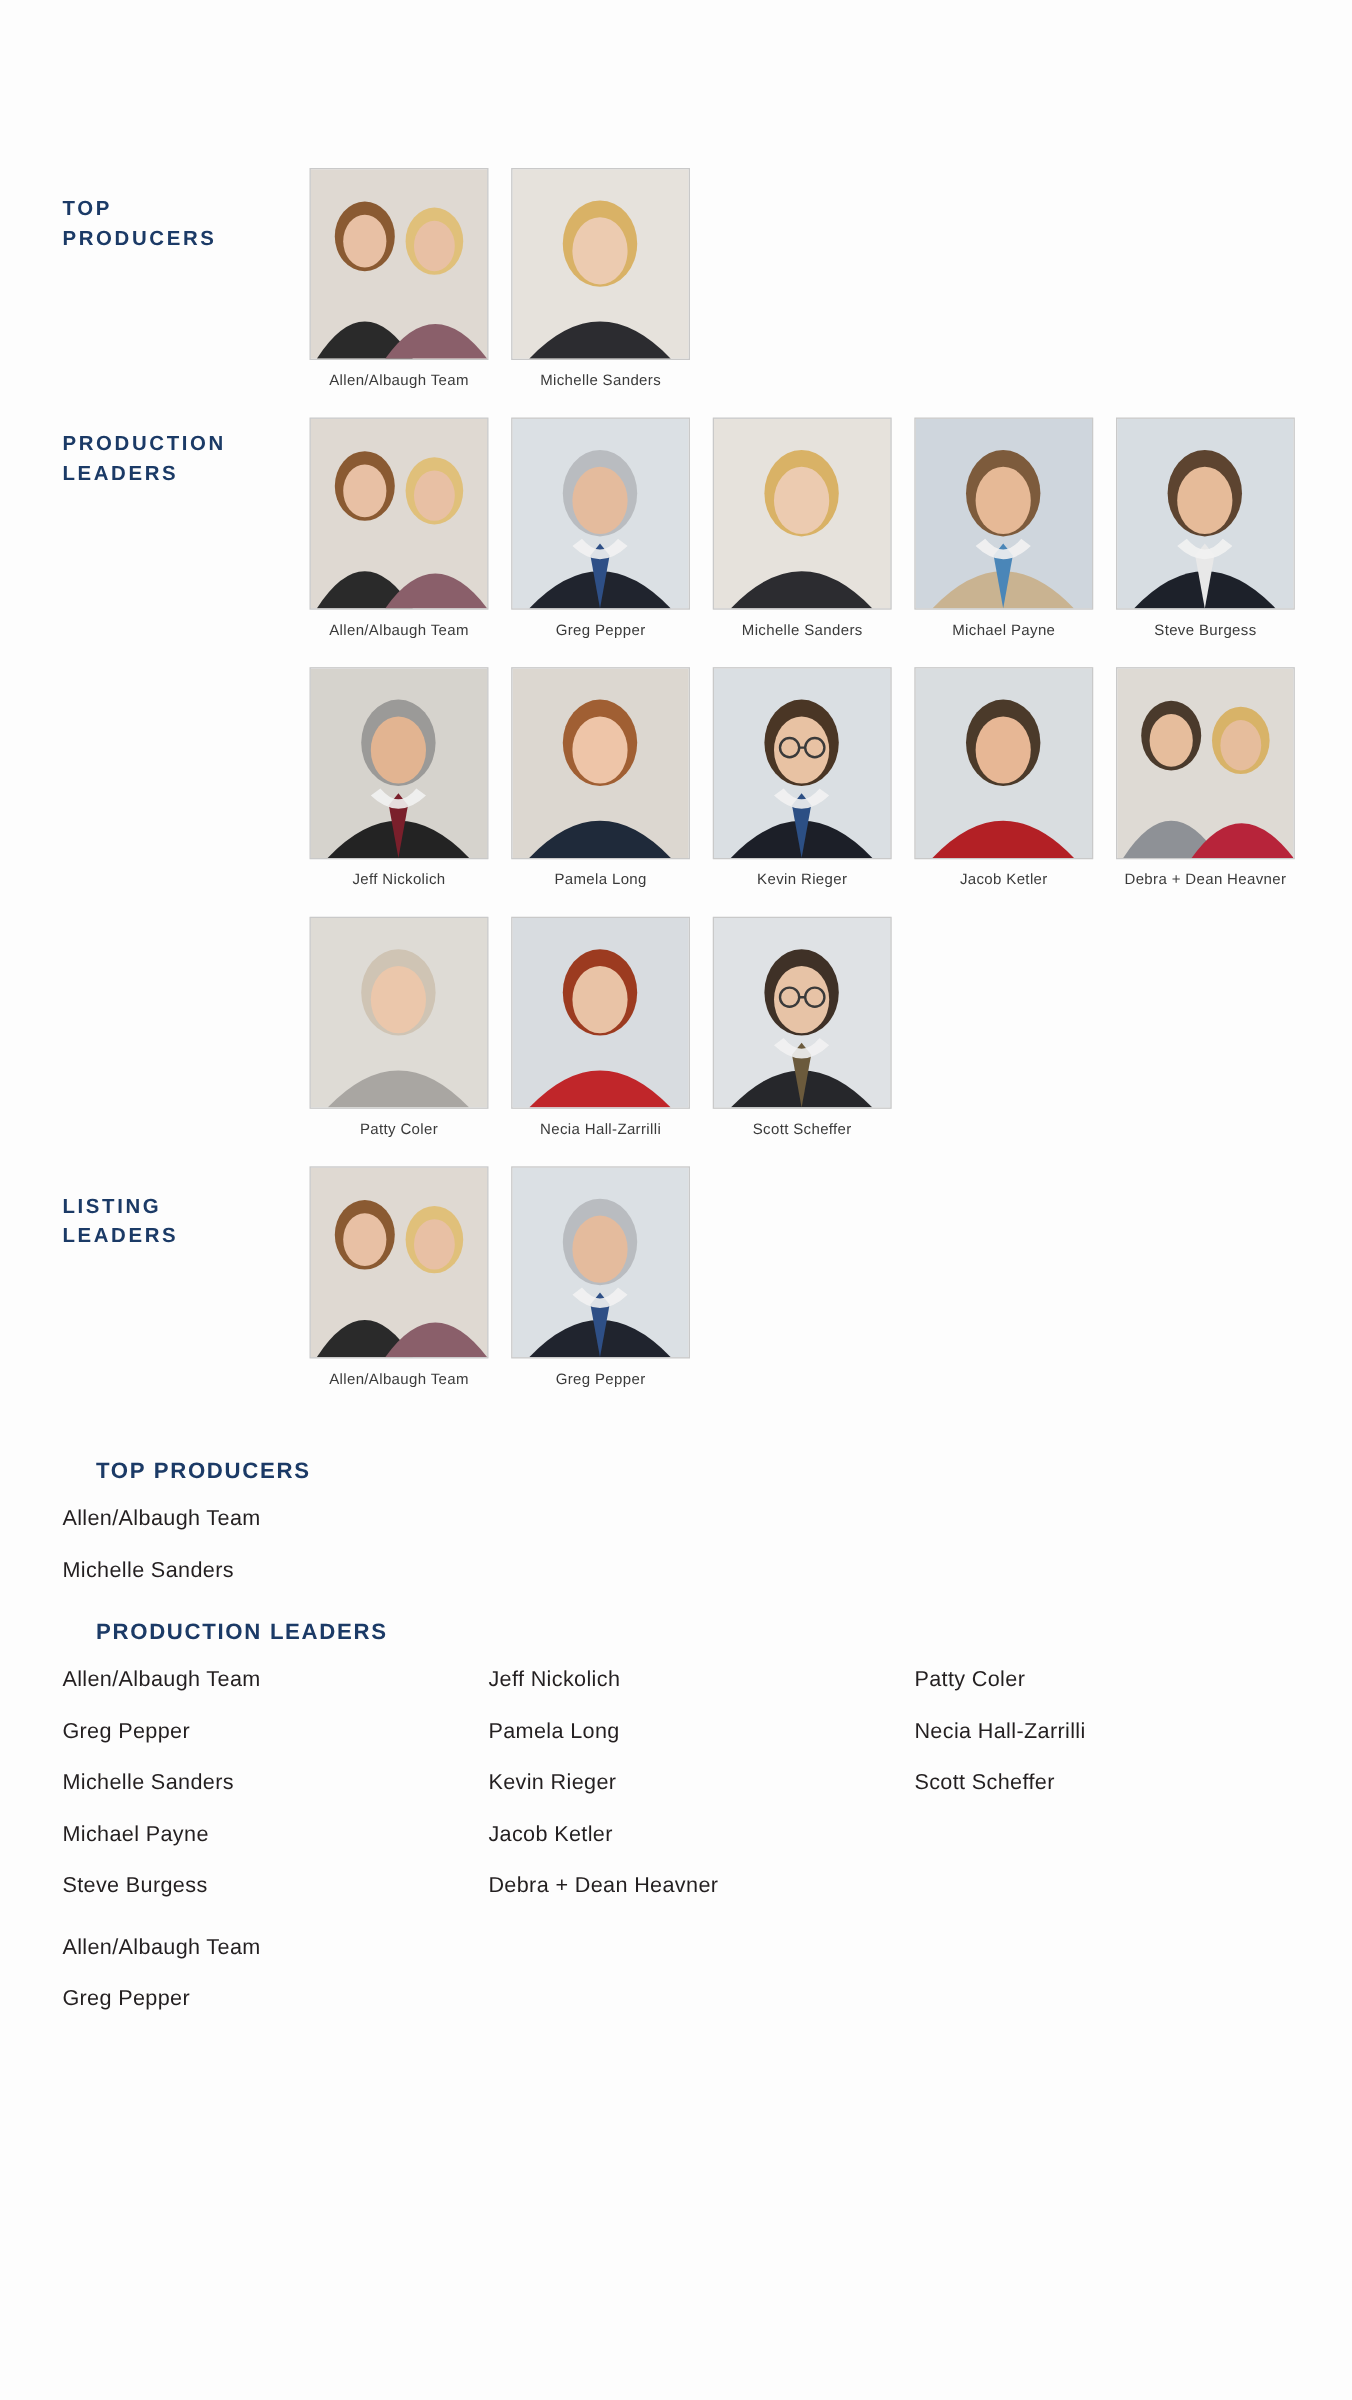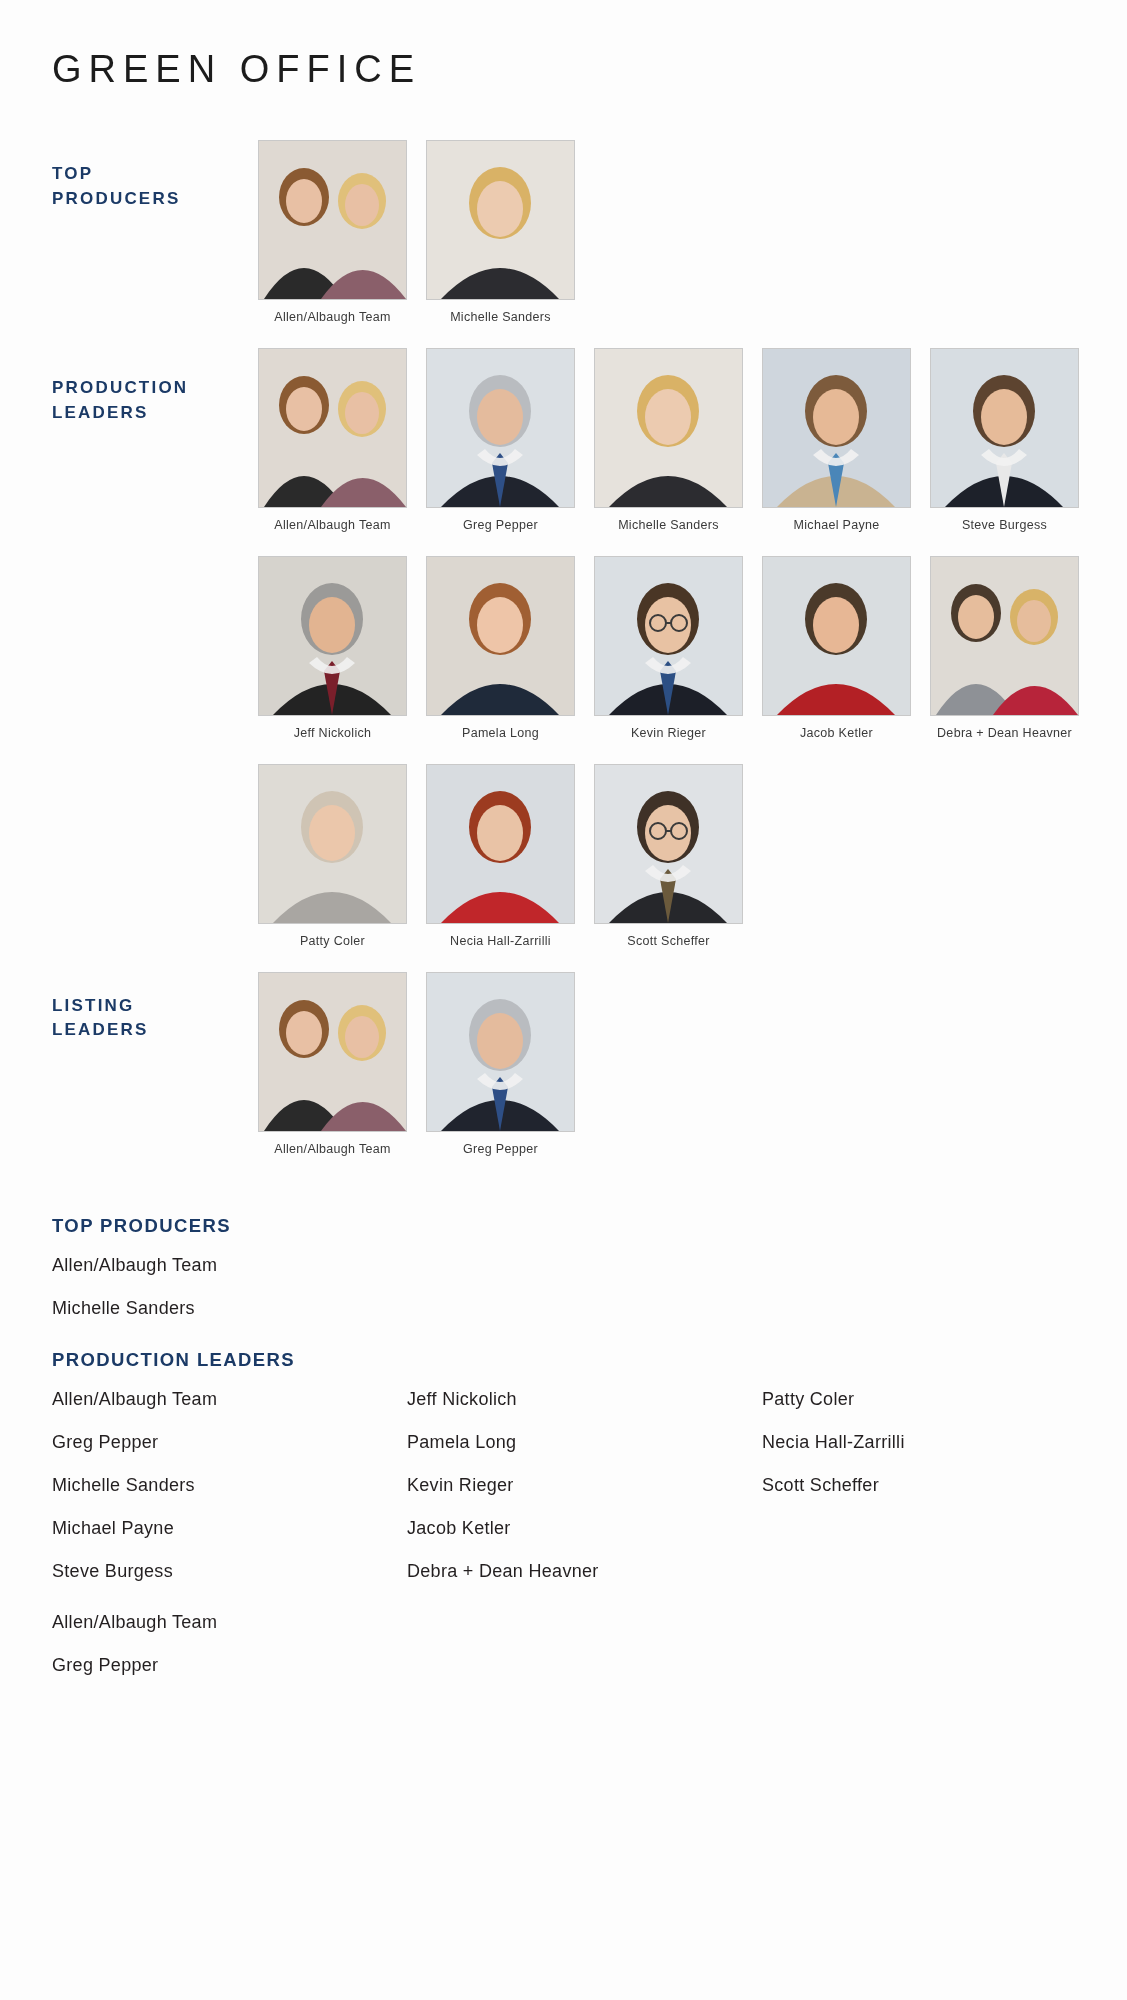--- a/index.html
+++ b/index.html
@@ -93,21 +93,21 @@
     left: 0;
     top: 1215px;
     width: 1127px;
   }
   .list-block { margin-bottom: 30px; }
   .list-heading {
     font-size: 18.5px;
     font-weight: 700;
     letter-spacing: 1.4px;
     color: #1b3a66;
-    margin-left: 52px;
+    margin-left: 80px;
     margin-bottom: 18px;
   }
   .names-grid {
     margin-left: 52px;
     display: grid;
     grid-template-columns: 355px 355px 300px;
     row-gap: 22px;
   }
   .name-item {
     font-size: 18px;
@@ -115,21 +115,20 @@
     letter-spacing: .3px;
   }
   .names-single { margin-left: 52px; }
   .names-single .name-item { margin-bottom: 22px; }
 </style>
 </head>
 <body>
 
 <div class="page">
 
-  <div class="page-title">GREEN OFFICE</div>
 
   <div class="board" id="board">
       <div class="section-row" style="margin-bottom: 6px;">
         <div class="row-label" style="top: 22px;">
           <div>TOP</div>
           <div>PRODUCERS</div>
         </div>
         <div>
           <div class="cards" style="margin-bottom: 22px;">
             <div class="card">
@@ -161,21 +160,21 @@
 
     <path d="M58 100 Q73 118 88 100 L96 106 Q73 128 50 106 Z" fill="#f2f2f2" opacity="0"></path>
   </svg>
               </div>
               <div class="caption">Michelle Sanders</div>
             </div>
           </div>
         </div>
       </div>
       <div class="section-row" style="margin-bottom: 6px;">
-        <div class="row-label" style="top: 28px;">
+        <div class="row-label" style="top: 10px;">
           <div>PRODUCTION</div>
           <div>LEADERS</div>
         </div>
         <div>
           <div class="cards" style="margin-bottom: 22px;">
             <div class="card">
               <div class="photo">
                 <svg viewBox="0 0 147 158" preserveAspectRatio="none">
       <rect width="147" height="158" fill="#dfd9d2"></rect>
       <g>

